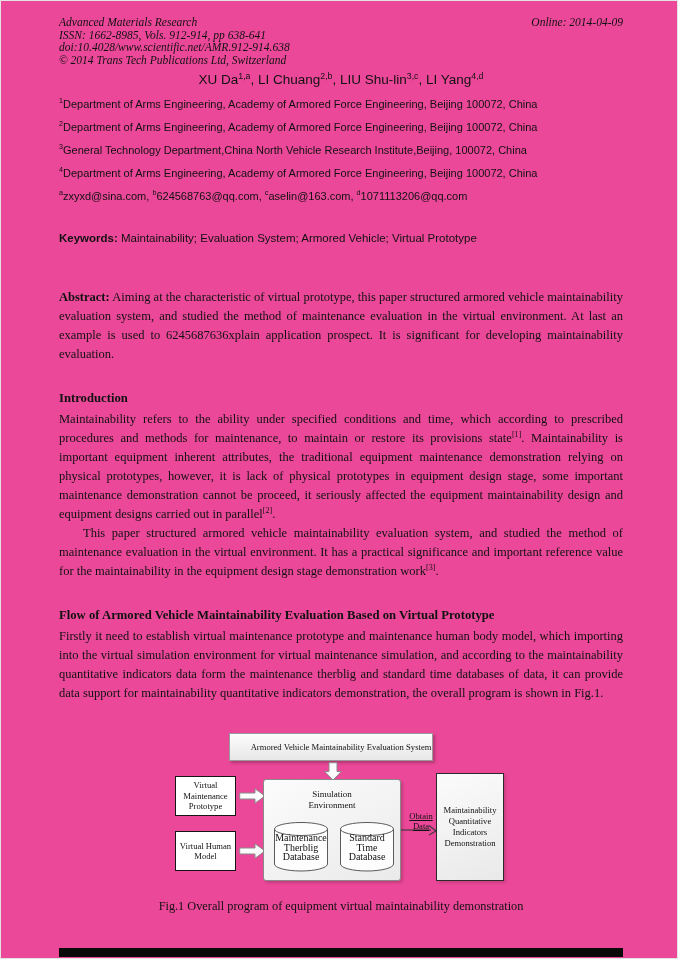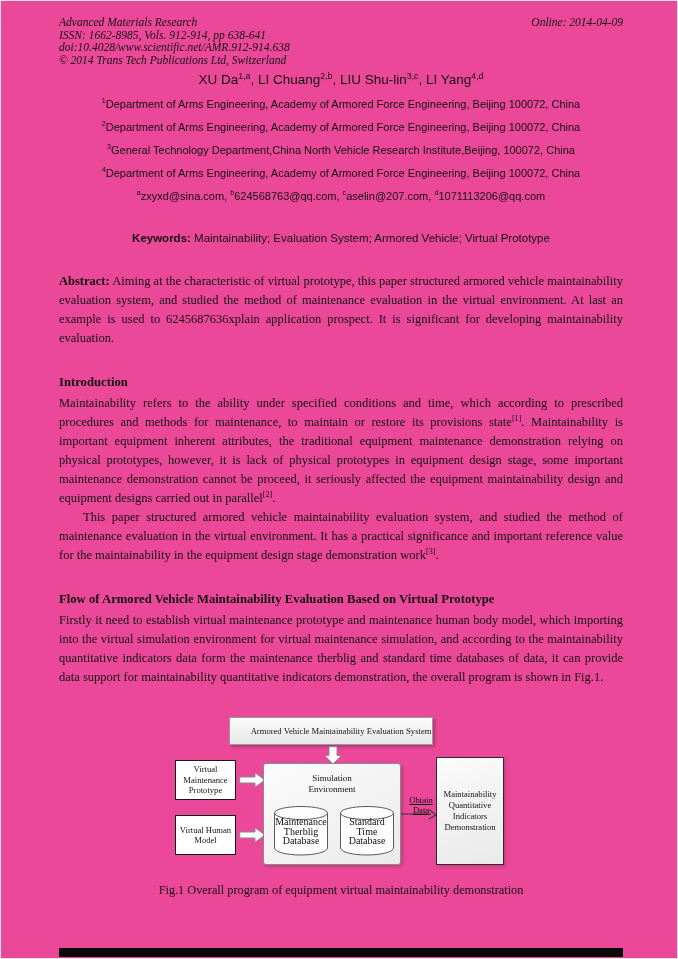--- a/index.html
+++ b/index.html
@@ -20,31 +20,31 @@
          font-size: 11.5px; line-height: 11.5px; position: relative; }
   .hdr .line { margin: 0 0 1px 0; }
   .hdr .online { position: absolute; right: 0; top: 0; }
 
   
   .title { margin-top: 21px; text-align: center;
            font-family: "Liberation Sans", sans-serif; font-weight: bold;
            font-size: 15.5px; line-height: 20px; }
   .authors { margin-top: 6px; text-align: center;
              font-family: "Liberation Sans", sans-serif; font-size: 13.5px; }
-  .affil, .emails { text-align: center; font-family: "Liberation Sans", sans-serif;
+  .affil, .emails { font-family: "Liberation Sans", sans-serif;
                     font-size: 11px; margin-top: 11px; }
   sup { font-size: 0.65em; vertical-align: super; line-height: 0; }
 
   
   .keywords { margin-top: 30px; font-family: "Liberation Sans", sans-serif;
               font-size: 11.5px; }
   .keywords b { font-weight: bold; }
   .body-text { font-family: "Liberation Serif", serif; font-size: 12.5px;
                line-height: 19px; text-align: justify; }
-  .abstract { margin-top: 28px; }
+  .abstract { margin-top: 44px; }
   .abstract b, .heading { font-weight: bold; }
   .heading { font-family: "Liberation Serif", serif; font-size: 12.7px; margin-top: 27px; }
   .para { margin-top: 4px; }
   .indent { text-indent: 24px; margin-top: 0; }
 
   
   .figure { position: relative; margin-top: 28px; height: 158px;
             font-family: "Liberation Serif", serif; }
   .fig-abs { position: absolute; }
   .fig-box-top {
@@ -107,24 +107,24 @@
     <div class="authors">
       <span>XU Da</span><sup>1,a</sup><span>, LI Chuang</span><sup>2,b</sup><span>, LIU Shu-lin</span><sup>3,c</sup><span>, LI Yang</span><sup>4,d</sup>
     </div>
 
     <div class="affil"><sup>1</sup><span>Department of Arms Engineering, Academy of Armored Force Engineering, Beijing 100072, China</span></div>
     <div class="affil"><sup>2</sup><span>Department of Arms Engineering, Academy of Armored Force Engineering, Beijing 100072, China</span></div>
     <div class="affil"><sup>3</sup><span>General Technology Department,China North Vehicle Research Institute,Beijing, 100072, China</span></div>
     <div class="affil"><sup>4</sup><span>Department of Arms Engineering, Academy of Armored Force Engineering, Beijing 100072, China</span></div>
 
     <div class="emails">
-      <sup>a</sup><span>zxyxd@sina.com, </span><sup>b</sup><span>624568763@qq.com, </span><sup>c</sup><span>aselin@207.com, </span><sup>d</sup><span>1071113206@qq.com</span>
+      <sup>a</sup><span>zxyxd@sina.com, </span><sup>b</sup><span>624568763@qq.com, </span><sup>c</sup><span>aselin@163.com, </span><sup>d</sup><span>1071113206@qq.com</span>
     </div>
 
-    <p class="keywords" style="margin-bottom:0;text-align:center;"><b>Keywords:</b><span> Maintainability; Evaluation System; Armored Vehicle; Virtual Prototype</span></p>
+    <p class="keywords" style="margin-bottom:0;"><b>Keywords:</b><span> Maintainability; Evaluation System; Armored Vehicle; Virtual Prototype</span></p>
 
     <p class="body-text abstract" style="margin-bottom:0;"><b>Abstract:</b><span> Aiming at the characteristic of virtual prototype, this paper structured armored vehicle maintainability evaluation system, and studied the method of maintenance evaluation in the virtual environment. At last an example is used to 6245687636xplain application prospect. It is significant for developing maintainability evaluation.</span></p>
 
     <div class="heading">Introduction</div>
     <p class="body-text para" style="margin-bottom:0;"><span>Maintainability refers to the ability under specified conditions and time, which according to prescribed procedures and methods for maintenance, to maintain or restore its provisions state</span><sup>[1]</sup><span>. Maintainability is important equipment inherent attributes, the traditional equipment maintenance demonstration relying on physical prototypes, however, it is lack of physical prototypes in equipment design stage, some important maintenance demonstration cannot be proceed, it seriously affected the equipment maintainability design and equipment designs carried out in parallel</span><sup>[2]</sup><span>.</span></p>
     <p class="body-text indent" style="margin-bottom:0;"><span>This paper structured armored vehicle maintainability evaluation system, and studied the method of maintenance evaluation in the virtual environment. It has a practical significance and important reference value for the maintainability in the equipment design stage demonstration work</span><sup>[3]</sup><span>.</span></p>
 
     <div class="heading">Flow of Armored Vehicle Maintainability Evaluation Based on Virtual Prototype</div>
     <p class="body-text para" style="margin-bottom:0;">Firstly it need to establish virtual maintenance prototype and maintenance human body model, which importing into the virtual simulation environment for virtual maintenance simulation, and according to the maintainability quantitative indicators data form the maintenance therblig and standard time databases of data, it can provide data support for maintainability quantitative indicators demonstration, the overall program is shown in Fig.1.</p>
 

